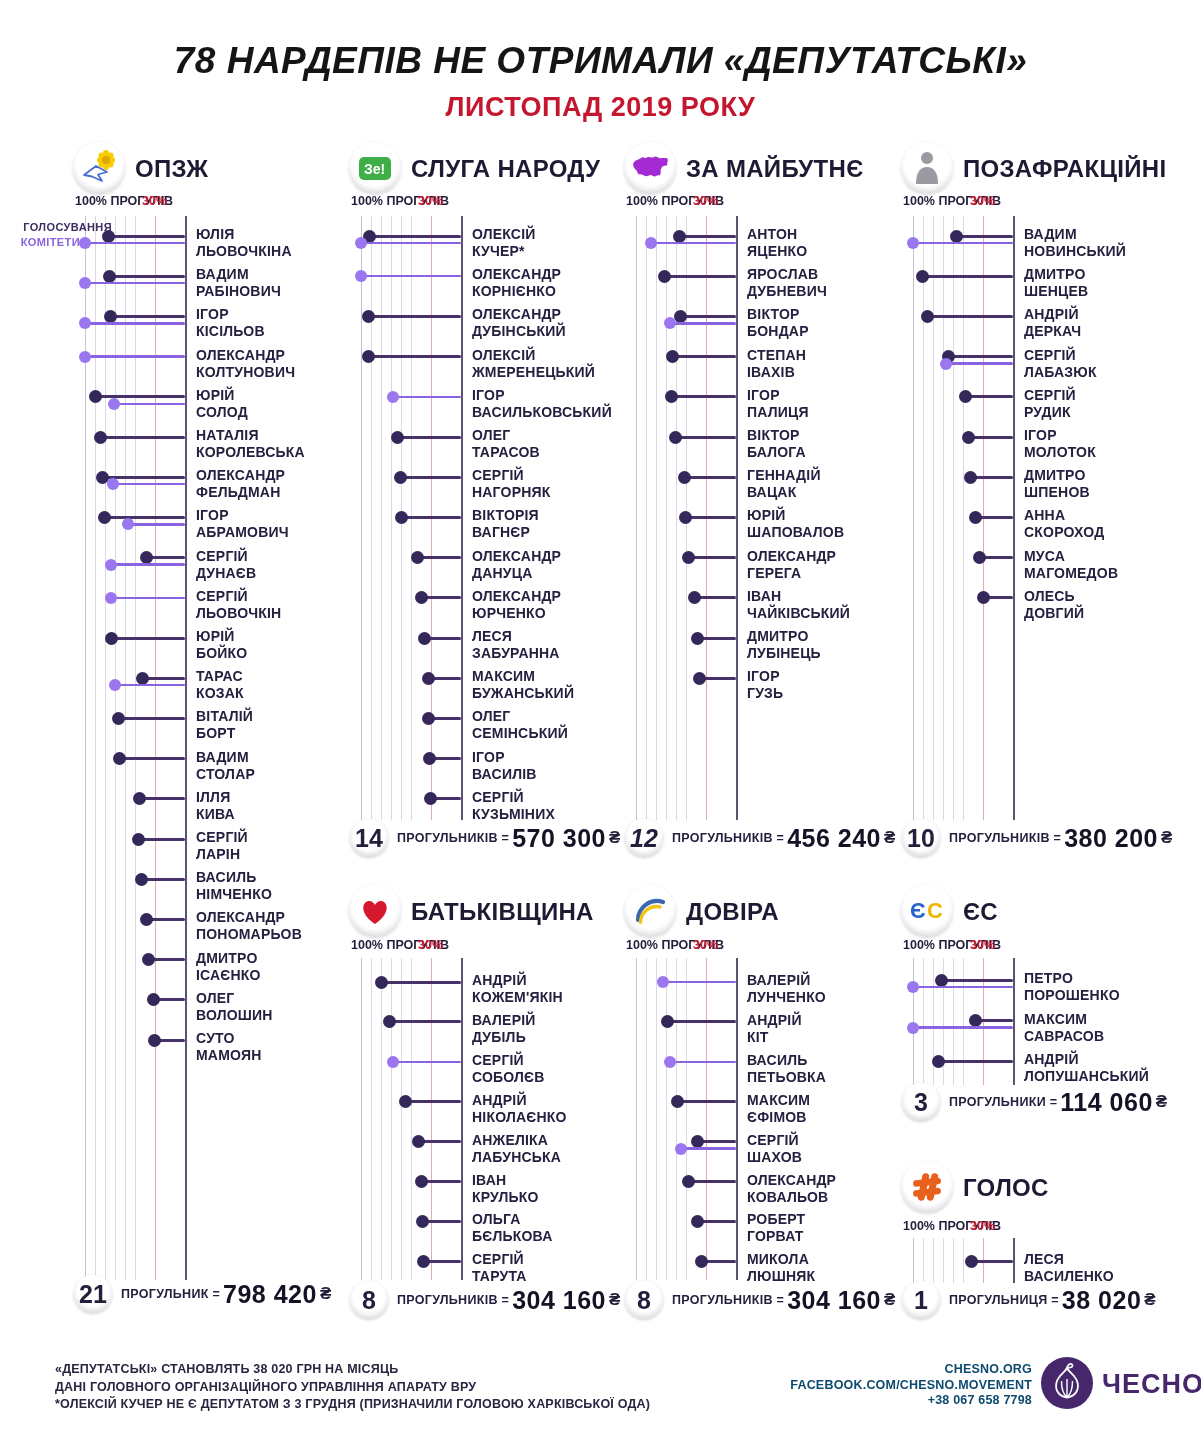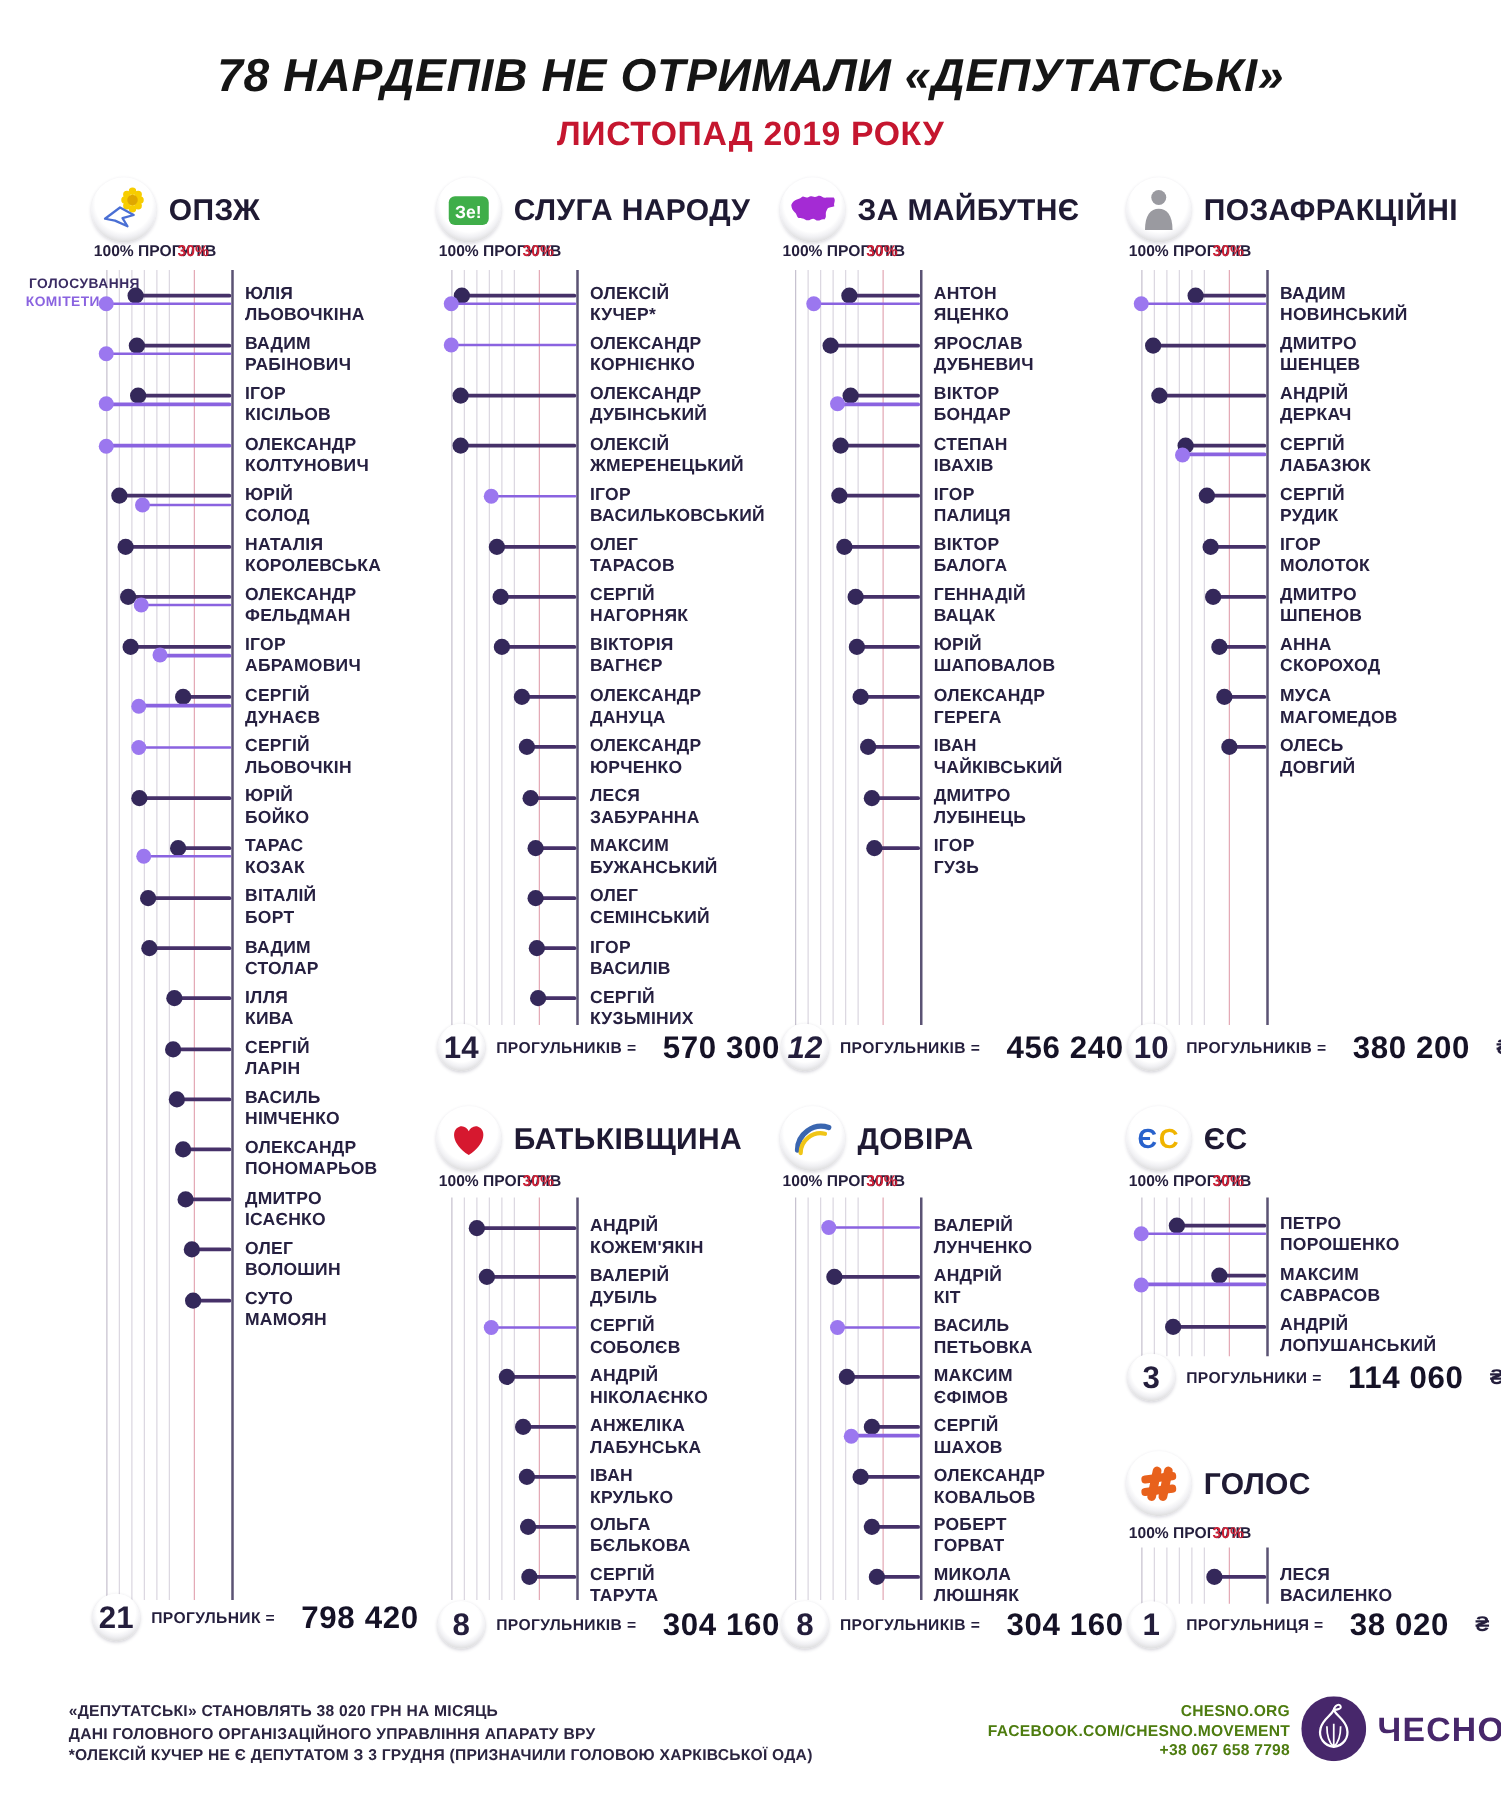--- a/index.html
+++ b/index.html
@@ -24,26 +24,26 @@
   .hline-c{height:2.5px;background:#8a63e0;border-radius:2px;}
   .dot-v{width:13px;height:13px;border-radius:50%;background:#34285a;}
   .dot-c{width:12px;height:12px;border-radius:50%;background:#9b77ef;}
   .mp-name{font-size:14px;line-height:17px;font-weight:bold;color:#262040;letter-spacing:.2px;white-space:nowrap;}
   .legend-v{font-size:11px;font-weight:bold;color:#3b2c63;text-align:right;letter-spacing:.4px;}
   .legend-c{font-size:11px;font-weight:bold;color:#8a63e0;text-align:right;letter-spacing:.4px;}
   .count-badge{width:38px;height:38px;border-radius:50%;display:flex;align-items:center;justify-content:center;
      background:radial-gradient(circle at 50% 40%, #ffffff 52%, #f1f1f4 64%, #dededf 76%, #f3f3f5 88%, #fbfbfc 100%);
      box-shadow:0 1px 3px rgba(40,35,70,.22);
      font-size:25px;font-weight:bold;color:#241e3c;}
-  .total-line{display:flex;align-items:center;gap:21px;height:34px;}
+  .total-line{display:flex;align-items:center;gap:3px;height:34px;}
   .t-label{font-size:12.5px;font-weight:bold;color:#241e3c;letter-spacing:.3px;white-space:nowrap;}
   .t-sum{font-size:25px;font-weight:bold;color:#151226;letter-spacing:.5px;white-space:nowrap;}
   .t-uah{font-size:17px;font-weight:bold;color:#241e3c;}
   .foot-note{font-size:12.5px;line-height:17.5px;font-weight:bold;color:#2b2440;letter-spacing:.2px;}
-  .contact{font-size:12.5px;line-height:15.5px;font-weight:bold;color:#4d7c0f;text-align:right;letter-spacing:.2px;}
+  .contact{font-size:12.5px;line-height:15.5px;font-weight:bold;color:#0c4a6e;text-align:right;letter-spacing:.2px;}
   .chesno-brand{font-size:27px;font-weight:bold;color:#47276b;letter-spacing:1px;}
 </style>
 </head>
 <body>
 
 <div class="page">
   <div class="abs page-title">78 НАРДЕПІВ НЕ ОТРИМАЛИ «ДЕПУТАТСЬКІ»</div>
   <div class="abs page-subtitle">ЛИСТОПАД 2019 РОКУ</div>
 
   <div id="chart-root" class="abs" style="left:0;top:0;width:1201px;height:1441px;">

